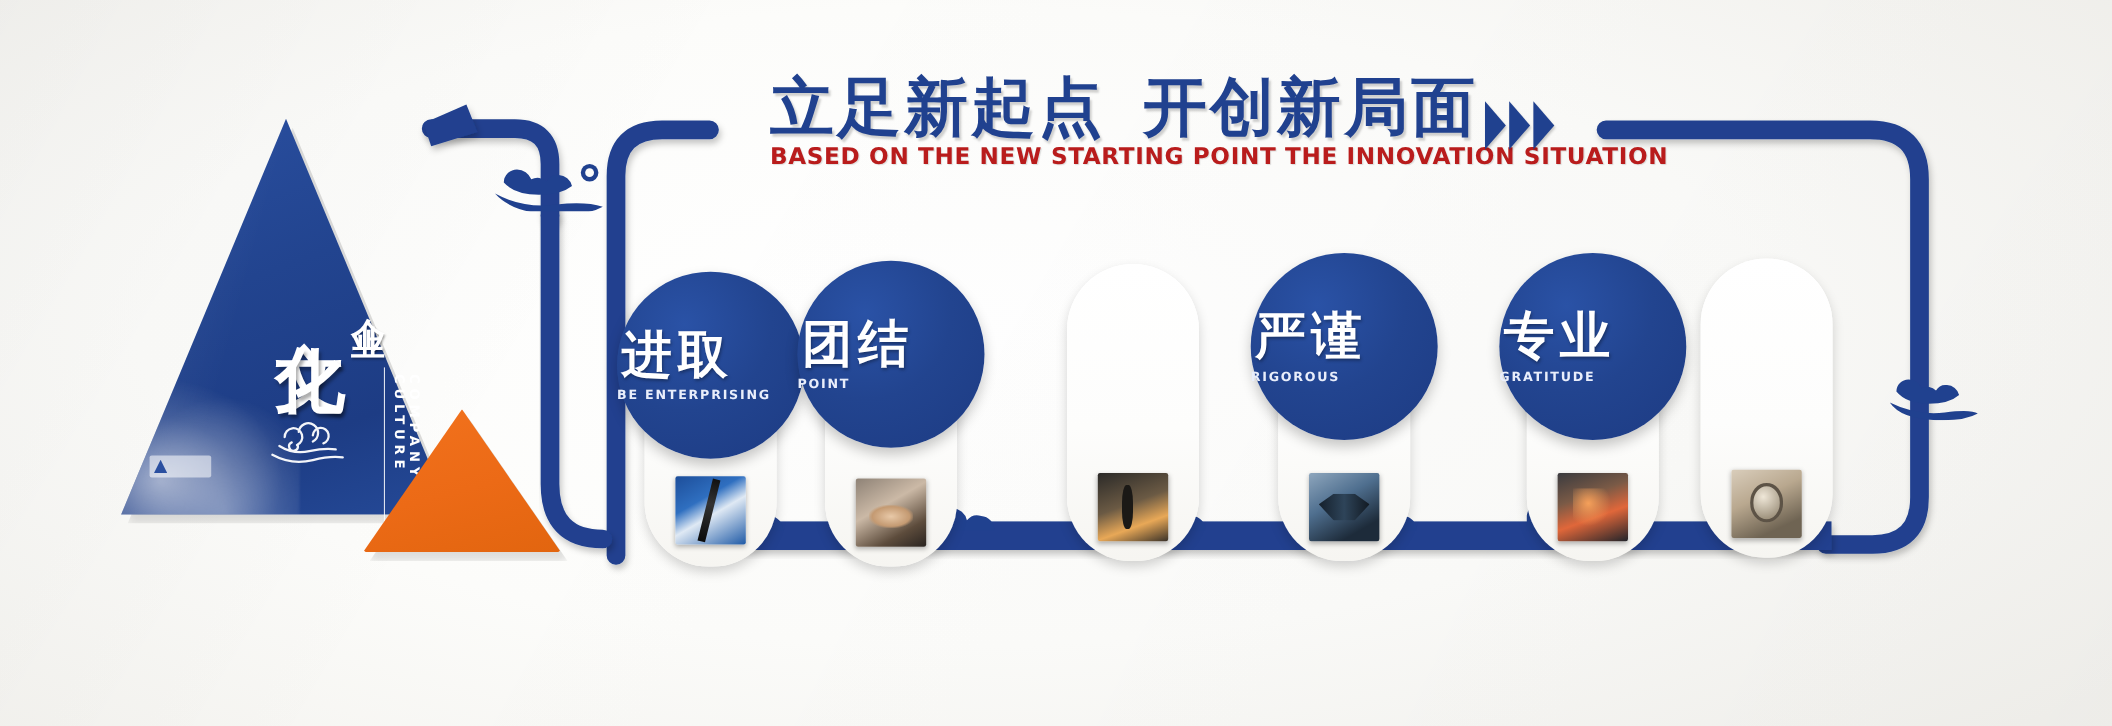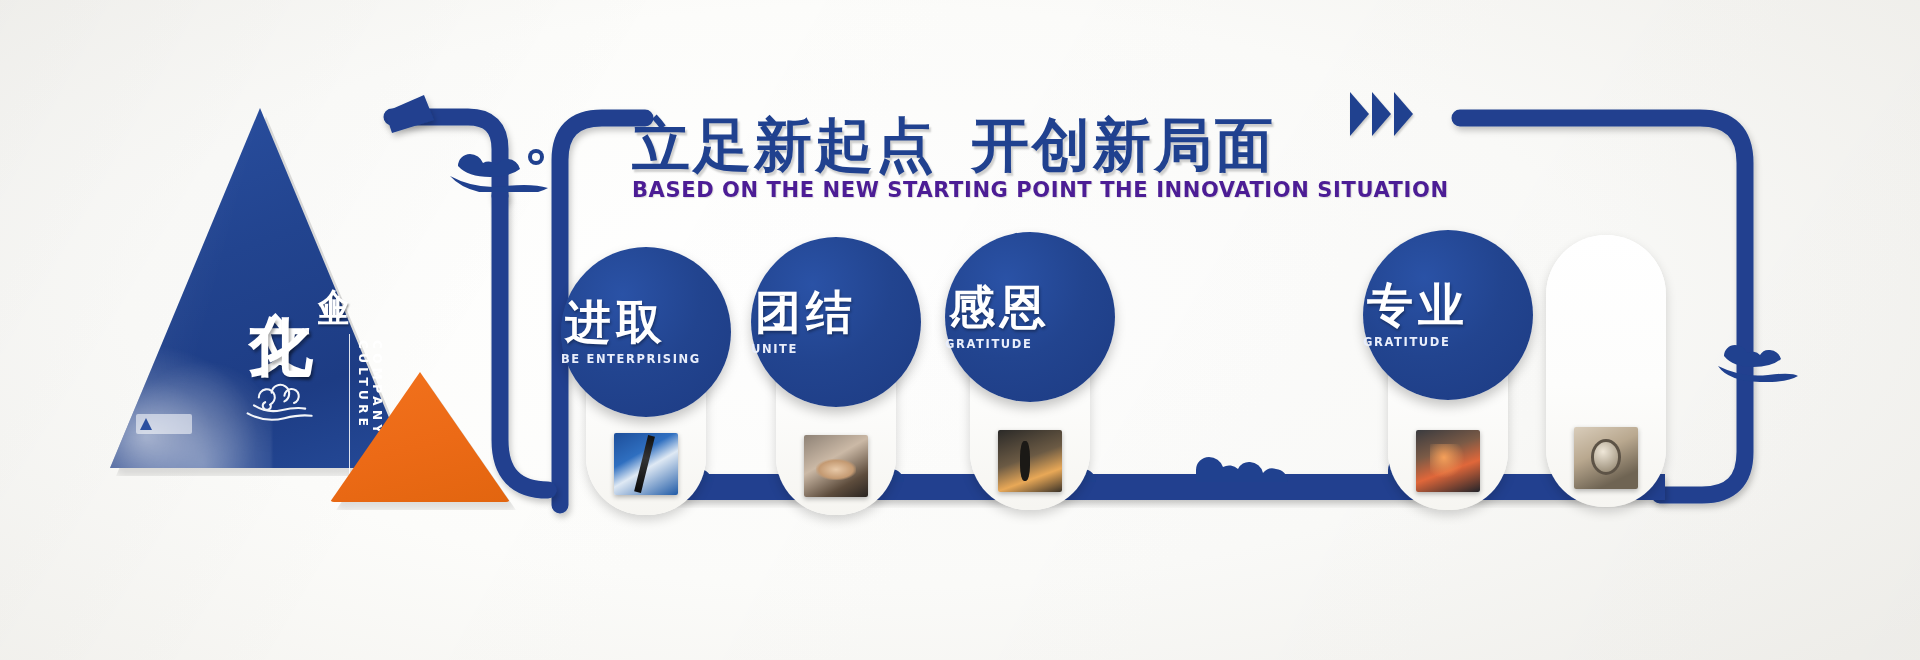--- a/index.html
+++ b/index.html
@@ -93,30 +93,30 @@
   .otri-sh{
     position:absolute;left:336px;top:380px;width:180px;height:130px;
     clip-path:polygon(50% 0%, 100% 100%, 0% 100%);
     background:rgba(0,0,0,.12);filter:blur(4px);
   }
 
   
   .frame{position:absolute;left:0;top:0;width:1920px;height:660px;pointer-events:none;}
 
   
-  .header{position:absolute;left:632px;top:68px;margin-top:48px;}
+  .header{position:absolute;left:700px;top:68px;}
   .title-cn{
     color:#20418f;font-size:58px;font-weight:700;letter-spacing:3px;
     font-family:"DejaVu Sans","Liberation Sans",sans-serif;
     white-space:nowrap;line-height:1.02;
     text-shadow:2px 3px 2px rgba(0,0,0,.18);
   }
   .title-cn .gap{display:inline-block;width:34px;}
   .title-en{
-    margin-top:3px;color:#4c1d95;font-size:21px;font-weight:700;letter-spacing:.6px;
+    margin-top:3px;color:#b91c1c;font-size:21px;font-weight:700;letter-spacing:.6px;
     white-space:nowrap;
     text-shadow:1px 1px 1px rgba(0,0,0,.12);
   }
   .chevrons{
     position:absolute;left:1350px;top:92px;display:flex;gap:3px;
   }
   .chev{
     width:0;height:0;border-top:22px solid transparent;border-bottom:22px solid transparent;
     border-left:19px solid #20418f;
     filter:drop-shadow(1px 2px 1px rgba(0,0,0,.2));
@@ -298,48 +298,55 @@
         <div class="en">BE ENTERPRISING</div>
       </div>
     </div>
     <div class="cap-body">
       <div class="vline">励志前行</div>
       <div class="vline">踊跃进取</div>
     </div>
     <div class="thumb th1" style="top:178px;"></div>
   </div>
 
-  <div class="cap" style="left:776px;top:245px;height:270px;text-decoration:underline;">
+  <div class="cap" style="left:750px;top:245px;height:270px;text-decoration:underline;">
     <div class="cap-top">
       <div class="circle">
         <div class="cn">团结</div>
-        <div class="en">UNITE</div>
+        <div class="en">POINT</div>
       </div>
     </div>
     <div class="cap-body">
       <div class="vline">团结协作</div>
       <div class="vline">合作共赢</div>
     </div>
     <div class="thumb th2" style="top:190px;"></div>
   </div>
 
   <div class="cap" style="left:970px;top:240px;height:270px;">
+    <div class="cap-body">
+      <div class="vline">感恩同行</div>
+      <div class="vline">畅想未来</div>
+    </div>
+    <div class="thumb th3" style="top:190px;"></div>
+  </div>
+
+  <div class="cap" style="left:1162px;top:238px;height:272px;">
     <div class="cap-top">
       <div class="circle">
-        <div class="cn">感恩</div>
-        <div class="en">GRATITUDE</div>
+        <div class="cn">严谨</div>
+        <div class="en">RIGOROUS</div>
       </div>
     </div>
     <div class="cap-body">
-      <div class="vline">感恩同行</div>
-      <div class="vline">畅想未来</div>
-    </div>
-    <div class="thumb th3" style="top:190px;"></div>
-  </div>
-
+      <div class="vline">严以律己</div>
+      <div class="vline">追求卓越</div>
+    </div>
+    <div class="thumb th4" style="top:192px;"></div>
+  </div>
 
   <div class="cap" style="left:1388px;top:238px;height:272px;">
     <div class="cap-top">
       <div class="circle">
         <div class="cn">专业</div>
         <div class="en">GRATITUDE</div>
       </div>
     </div>
     <div class="cap-body">
       <div class="vline">专业品质</div>

